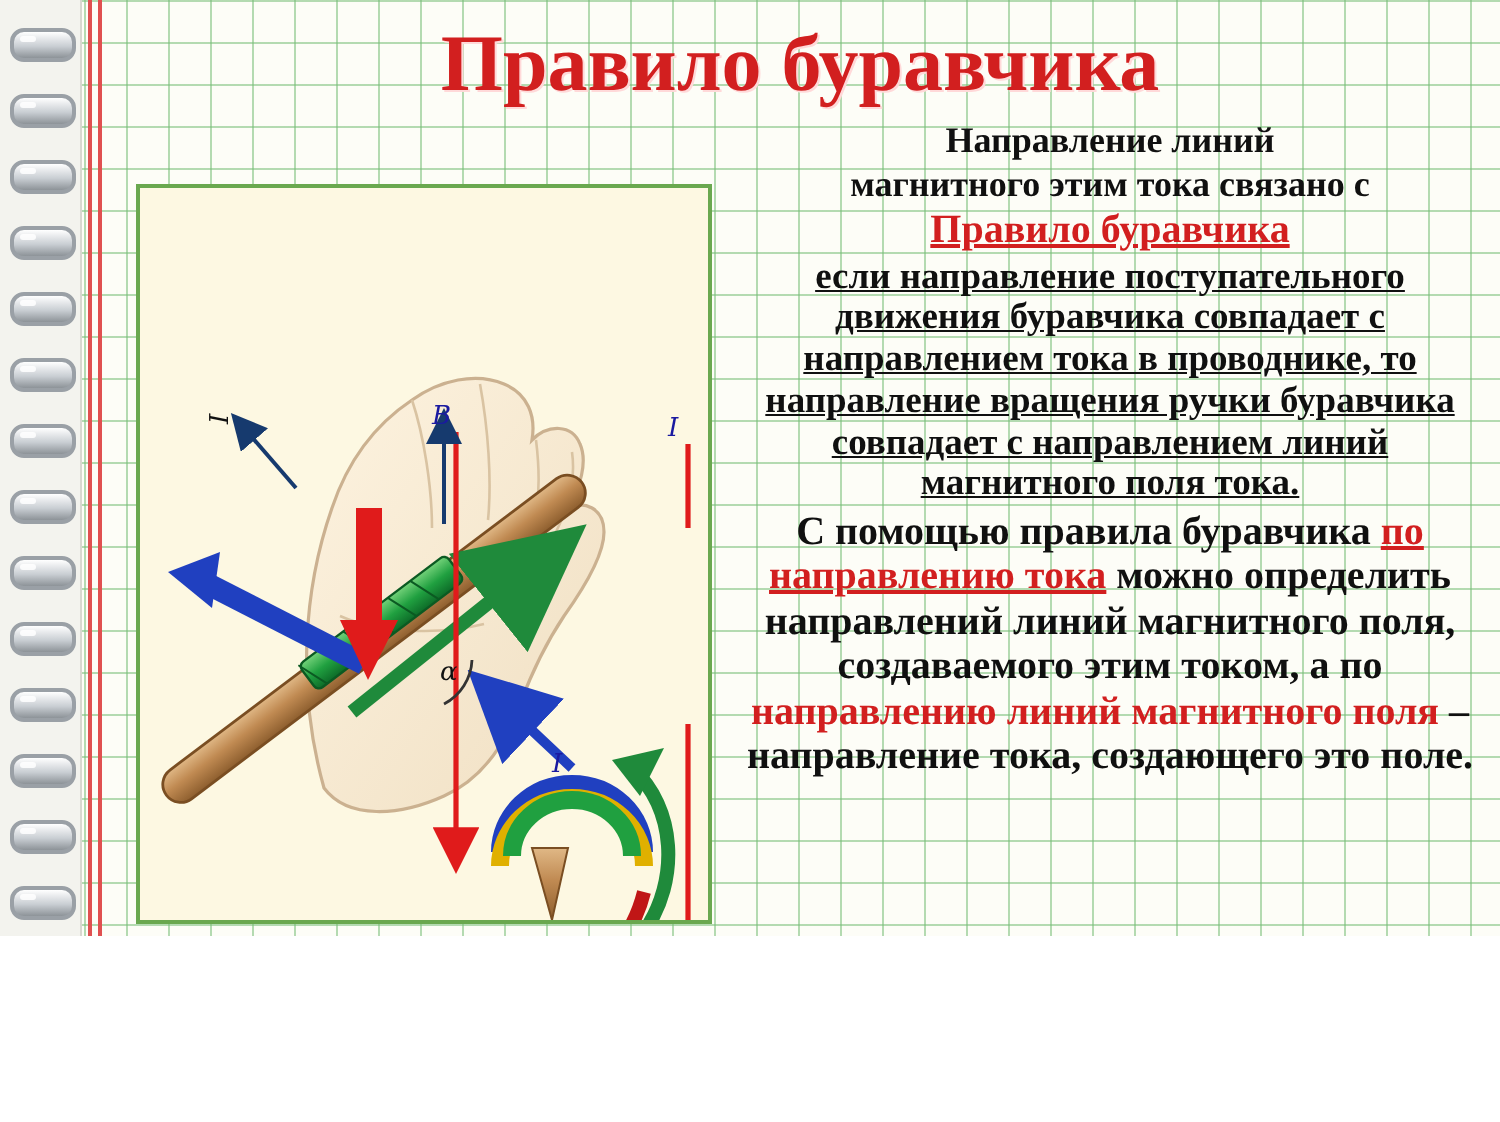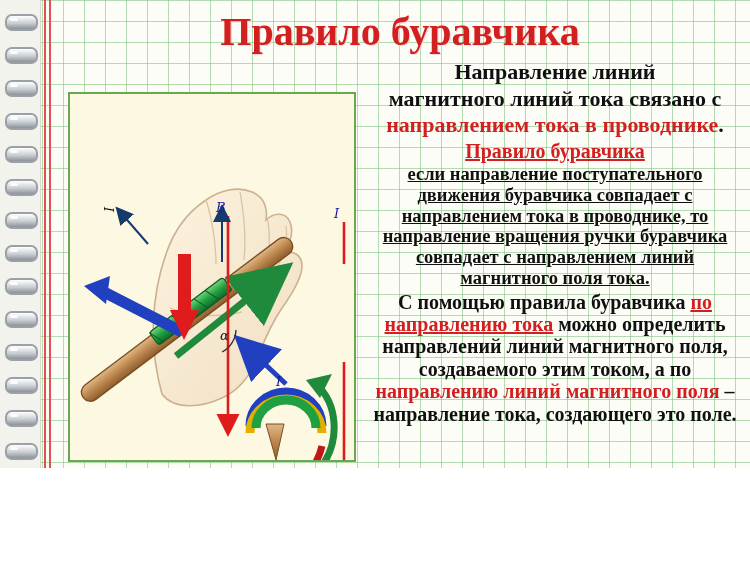--- a/index.html
+++ b/index.html
@@ -112,21 +112,21 @@
     width: 374px;
     text-align: center;
     color: #101010;
     font-size: 16.6px;
     line-height: 1.12;
     font-weight: bold;
   }
   #text-col p { margin: 0 0 2px 0; }
   .red { color: #d21f1f; }
   .red-u { color: #d21f1f; text-decoration: underline; }
-  .p-intro { font-size: 22px; }
+  .p-intro { font-size: 18px; }
   .p-rule {
     font-size: 20px;
     color: #d21f1f;
     text-decoration: underline;
     margin: 4px 0 3px 0;
   }
   .p-body { font-size: 18.5px; text-decoration: underline; }
   .p-last { font-size: 20px; }
 
   
@@ -278,22 +278,21 @@
         <text x="146" y="118" fill="#1a1aa0">B</text>
         <text x="206" y="292" fill="#1a1aa0">I</text>
         <text x="264" y="124" fill="#1a1aa0">I</text>
         <text x="266" y="404" fill="#1a1aa0">B</text>
       </g>
     </svg>
   </div>
 
   <div id="text-col">
     <p class="p-intro">Направление линий</p>
-    <p class="p-intro">магнитного линий тока связано с</p>
-    <p class="p-intro"><span class="red">направлением тока в проводнике</span><span>.</span></p>
+    <p class="p-intro">магнитного этим тока связано с</p>
 
     <p class="p-rule">Правило буравчика</p>
 
     <p class="p-body">если направление поступательного движения буравчика совпадает с направлением тока в проводнике, то направление вращения ручки буравчика совпадает с направлением линий магнитного поля тока.</p>
 
     <p class="p-last"><span>С помощью правила буравчика </span><span class="red-u">по направлению тока</span><span> можно определить направлений линий магнитного поля, создаваемого этим током, а по </span><span class="red">направлению линий магнитного поля</span><span> – направление тока, создающего это поле.</span></p>
   </div>
 
   <div id="pupil">
     <svg width="72" height="86" viewBox="0 0 72 86" xmlns="http://www.w3.org/2000/svg">

